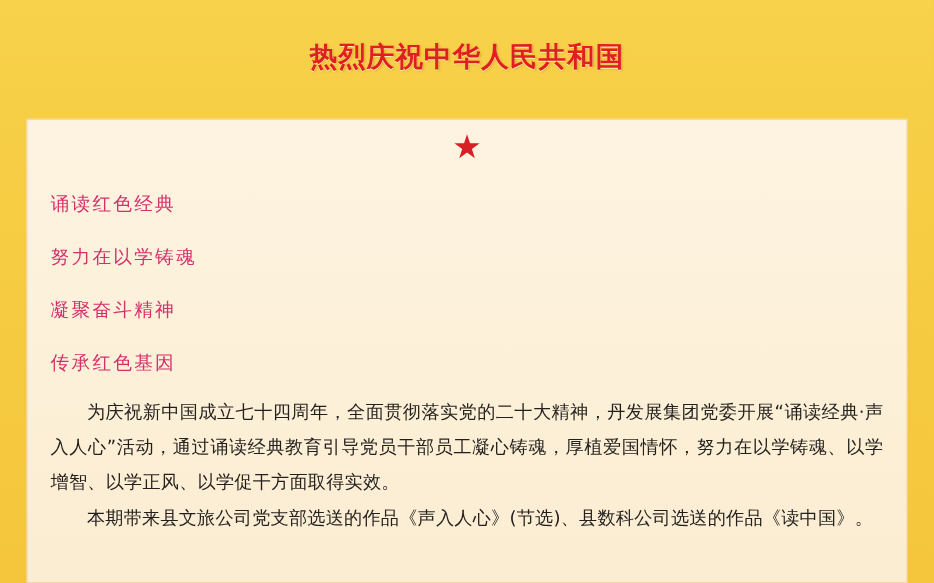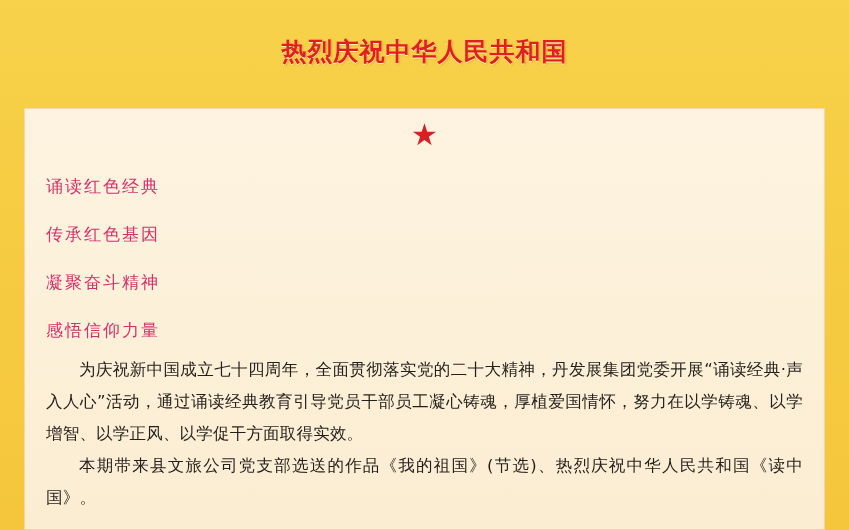--- a/index.html
+++ b/index.html
@@ -74,21 +74,21 @@
     font-family: "DejaVu Sans", "Liberation Sans", sans-serif;
     font-size: 17px;
     font-weight: 500;
     color: #d4306c;
     letter-spacing: 2px;
     line-height: 48px;
     height: 48px;
     white-space: nowrap;
   }
   .body-text {
-    margin-top: 0;
+    margin-top: 5px;
     font-family: "DejaVu Sans", "Liberation Sans", sans-serif;
     font-size: 16.5px;
     line-height: 32px;
     color: #231f1c;
     text-align: justify;
     text-justify: inter-ideograph;
     letter-spacing: 0.2px;
   }
   .body-text p {
     margin: 0;
@@ -105,24 +105,24 @@
   </div>
 
   <div class="content-card">
 
     <div class="star-wrap">
       <span class="star">★</span>
     </div>
 
     <div class="slogans">
       <div class="slogan">诵读红色经典</div>
+      <div class="slogan">努力在以学铸魂</div>
+      <div class="slogan">凝聚奋斗精神</div>
       <div class="slogan">传承红色基因</div>
-      <div class="slogan">凝聚奋斗精神</div>
-      <div class="slogan">感悟信仰力量</div>
     </div>
 
     <div class="body-text">
       <p>为庆祝新中国成立七十四周年，全面贯彻落实党的二十大精神，丹发展集团党委开展“诵读经典·声入人心”活动，通过诵读经典教育引导党员干部员工凝心铸魂，厚植爱国情怀，努力在以学铸魂、以学增智、以学正风、以学促干方面取得实效。</p>
-      <p>本期带来县文旅公司党支部选送的作品《我的祖国》(节选)、热烈庆祝中华人民共和国《读中国》。</p>
+      <p>本期带来县文旅公司党支部选送的作品《声入人心》(节选)、县数科公司选送的作品《读中国》。</p>
     </div>
 
   </div>
 </div>
 
 </body></html>

